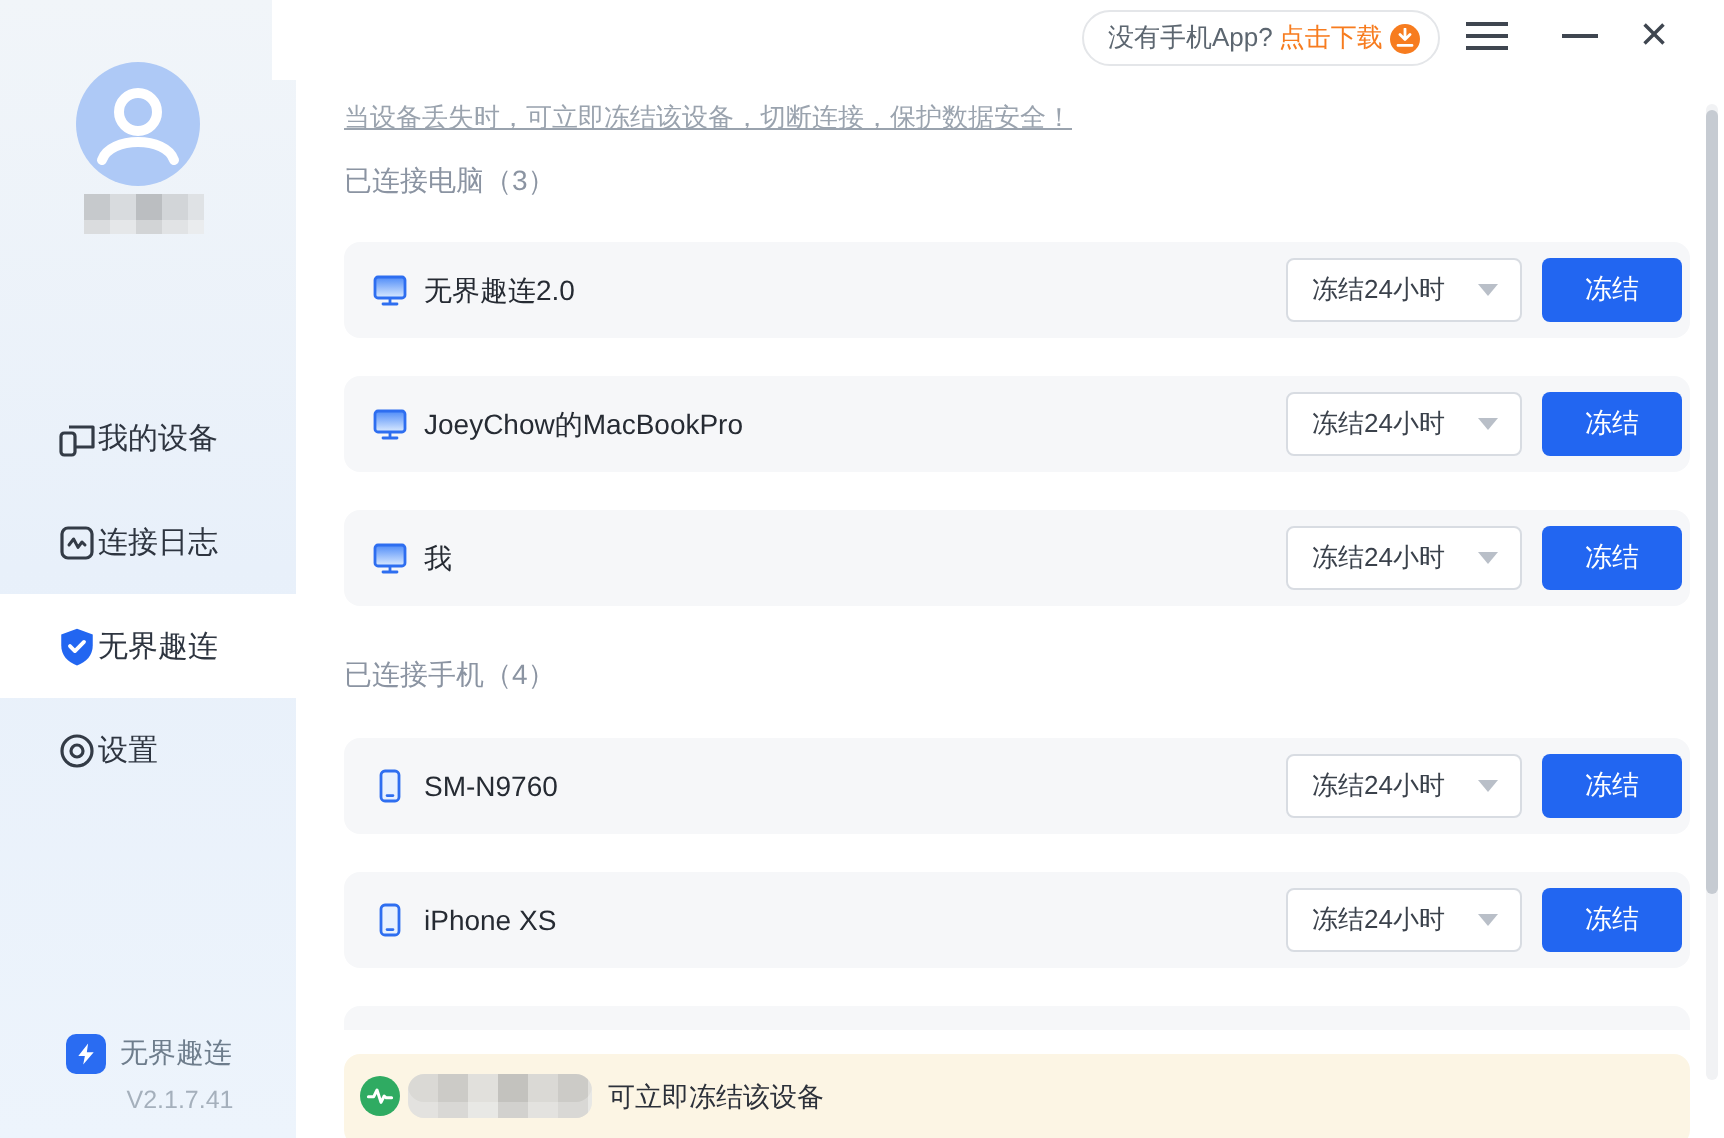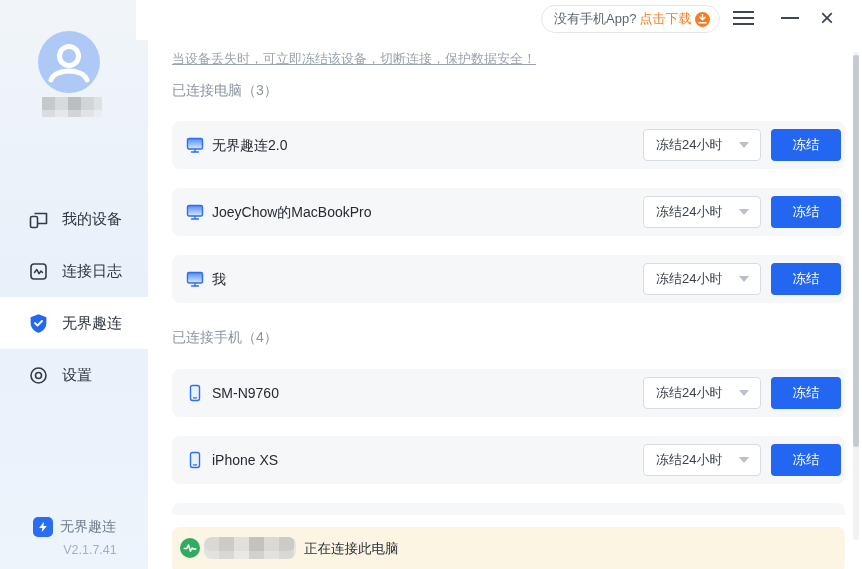--- a/index.html
+++ b/index.html
@@ -13,21 +13,21 @@
   .avatar{position:absolute;left:38px;top:31px;width:62px;height:62px;border-radius:50%;
           background:#aec9f6;display:flex;align-items:center;justify-content:center;cursor:pointer;}
   .masked{background:repeating-linear-gradient(90deg,#c6c9cc 0 13px,#d8dbde 13px 26px,#bbbec1 26px 39px,#d2d5d8 39px 52px,#dfe2e5 52px 65px);
           box-shadow:inset 0 -7px 0 rgba(255,255,255,.35);}
   .masked-username{position:absolute;left:42px;top:97px;width:60px;height:20px;}
   .vip-btn{position:absolute;left:21px;top:139px;width:96px;height:29px;border-radius:9px;
            border:2px solid #f0b85c;background:linear-gradient(160deg,#fffef9 0%,#fdf3dd 45%,#f8e5c2 100%);
            box-shadow:inset 0 0 0 1px #ffffff;color:#c2561b;font-size:14px;font-weight:bold;
            font-family:inherit;cursor:pointer;}
   .menu{position:absolute;left:0;top:193px;width:148px;}
-  .menu-item{height:52px;display:flex;align-items:center;padding-left:27px;gap:13px;
+  .menu-item{height:52px;display:flex;align-items:center;padding-left:27px;
              font-size:15px;color:#2e3540;cursor:pointer;}
   .menu-item.active{background:#ffffff;}
   .mi-icon{width:22px;height:22px;display:flex;align-items:center;justify-content:center;}
   .brand{position:absolute;left:33px;top:517px;display:flex;align-items:center;gap:7px;
          color:#6e7d8c;font-size:14px;}
   .brand-logo{width:20px;height:20px;border-radius:5px;background:#2a6cf2;display:flex;
               align-items:center;justify-content:center;}
   .version{position:absolute;left:0;top:543px;width:148px;text-align:center;
            color:#a5b0bc;font-size:12.5px;margin-left:16px;}
 
@@ -260,20 +260,20 @@
     <div class="partial-row"></div>
 
     <div class="banner">
       <span class="pulse-icon">
         <svg width="20" height="20" viewBox="0 0 20 20">
           <circle cx="10" cy="10" r="10" fill="#2fab62"></circle>
           <path d="M4.2,10.4 h2.6 l1.7,-3.4 l2,6.2 l1.6,-3.2 l1,0.9 h2.7" fill="none" stroke="#fff" stroke-width="1.5" stroke-linecap="round" stroke-linejoin="round"></path>
         </svg>
       </span>
       <span class="masked-conn"></span>
-      <span class="banner-text">正在连接此电脑</span>
+      <span class="banner-text">可立即冻结该设备</span>
     </div>
 
     <div class="scroll-track">
       <div class="scroll-thumb"></div>
     </div>
   </main>
 </div>
 
 </body></html>

